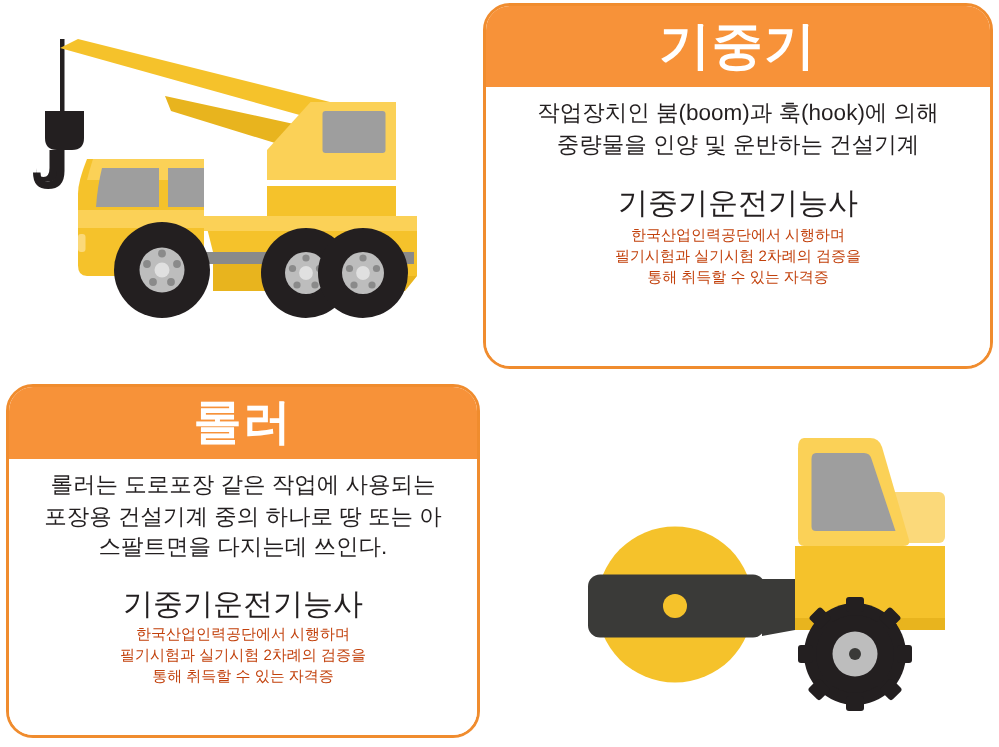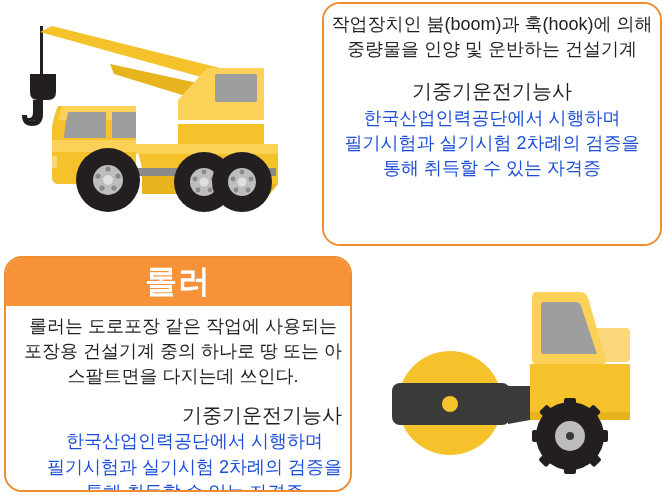--- a/index.html
+++ b/index.html
@@ -34,49 +34,49 @@
   }
   .card-body {
     flex: 1 1 auto;
     background: #ffffff;
     text-align: center;
     color: #231f20;
     display: flex;
     flex-direction: column;
   }
   .desc {
-    font-size: 18px;
+    font-size: 15px;
     line-height: 1.38;
     white-space: pre-line;
     color: #231f20;
   }
   .cert-name {
     font-size: 20px;
     line-height: 1.15;
     color: #231f20;
   }
   .cert-desc {
-    font-size: 18px;
+    font-size: 10px;
     line-height: 1.4;
     white-space: pre-line;
-    color: #1d4ed8;
+    color: #c2410c;
   }
 
   
   #card-crane { left: 322px; top: 2px; width: 340px; height: 244px; }
   #card-crane .card-header { height: 54px; font-size: 34px; }
   #card-crane .card-body { padding: 7px 6px 8px; }
   #card-crane .desc { margin-top: 1px; }
   #card-crane .cert-name { margin-top: 18px; }
   #card-crane .cert-desc { margin-top: 3px; }
 
   
-  #card-roller { left: 4px; top: 256px; width: 348px; height: 236px; }
+  #card-roller { left: 4px; top: 256px; width: 316px; height: 236px; }
   #card-roller .card-header { height: 48px; font-size: 32px; }
-  #card-roller .card-body { padding: 6px 8px 6px; align-items: flex-end; }
+  #card-roller .card-body { padding: 6px 8px 6px; }
   #card-roller .desc { margin-top: 2px; }
   #card-roller .cert-name { margin-top: 16px; }
   #card-roller .cert-desc { margin-top: 2px; }
 
   
   .art { position: absolute; }
   #crane-art  { left: 2px;   top: 8px;   width: 318px; height: 230px; }
   #roller-art { left: 358px; top: 258px; width: 300px; height: 234px; }
   .art svg { display: block; width: 100%; height: 100%; }
 </style>
@@ -188,20 +188,21 @@
           <rect x="230" y="196" width="11" height="11" rx="2" transform="rotate(-45 236 201)"></rect>
         </g>
         <circle cx="212" cy="178" r="26" fill="#231F20"></circle>
         <circle cx="212" cy="178" r="15" fill="#BDBDBD"></circle>
         <circle cx="212" cy="178" r="4" fill="#3A3A38"></circle>
       </g>
     </svg>
   </div>
 
   <div class="card" id="card-crane">
+    <div class="card-header">기중기</div>
     <div class="card-body">
       <div class="desc">작업장치인 붐(boom)과 훅(hook)에 의해
 중량물을 인양 및 운반하는 건설기계</div>
       <div class="cert-name">기중기운전기능사</div>
       <div class="cert-desc">한국산업인력공단에서 시행하며
 필기시험과 실기시험 2차례의 검증을
 통해 취득할 수 있는 자격증</div>
     </div>
   </div>
 

